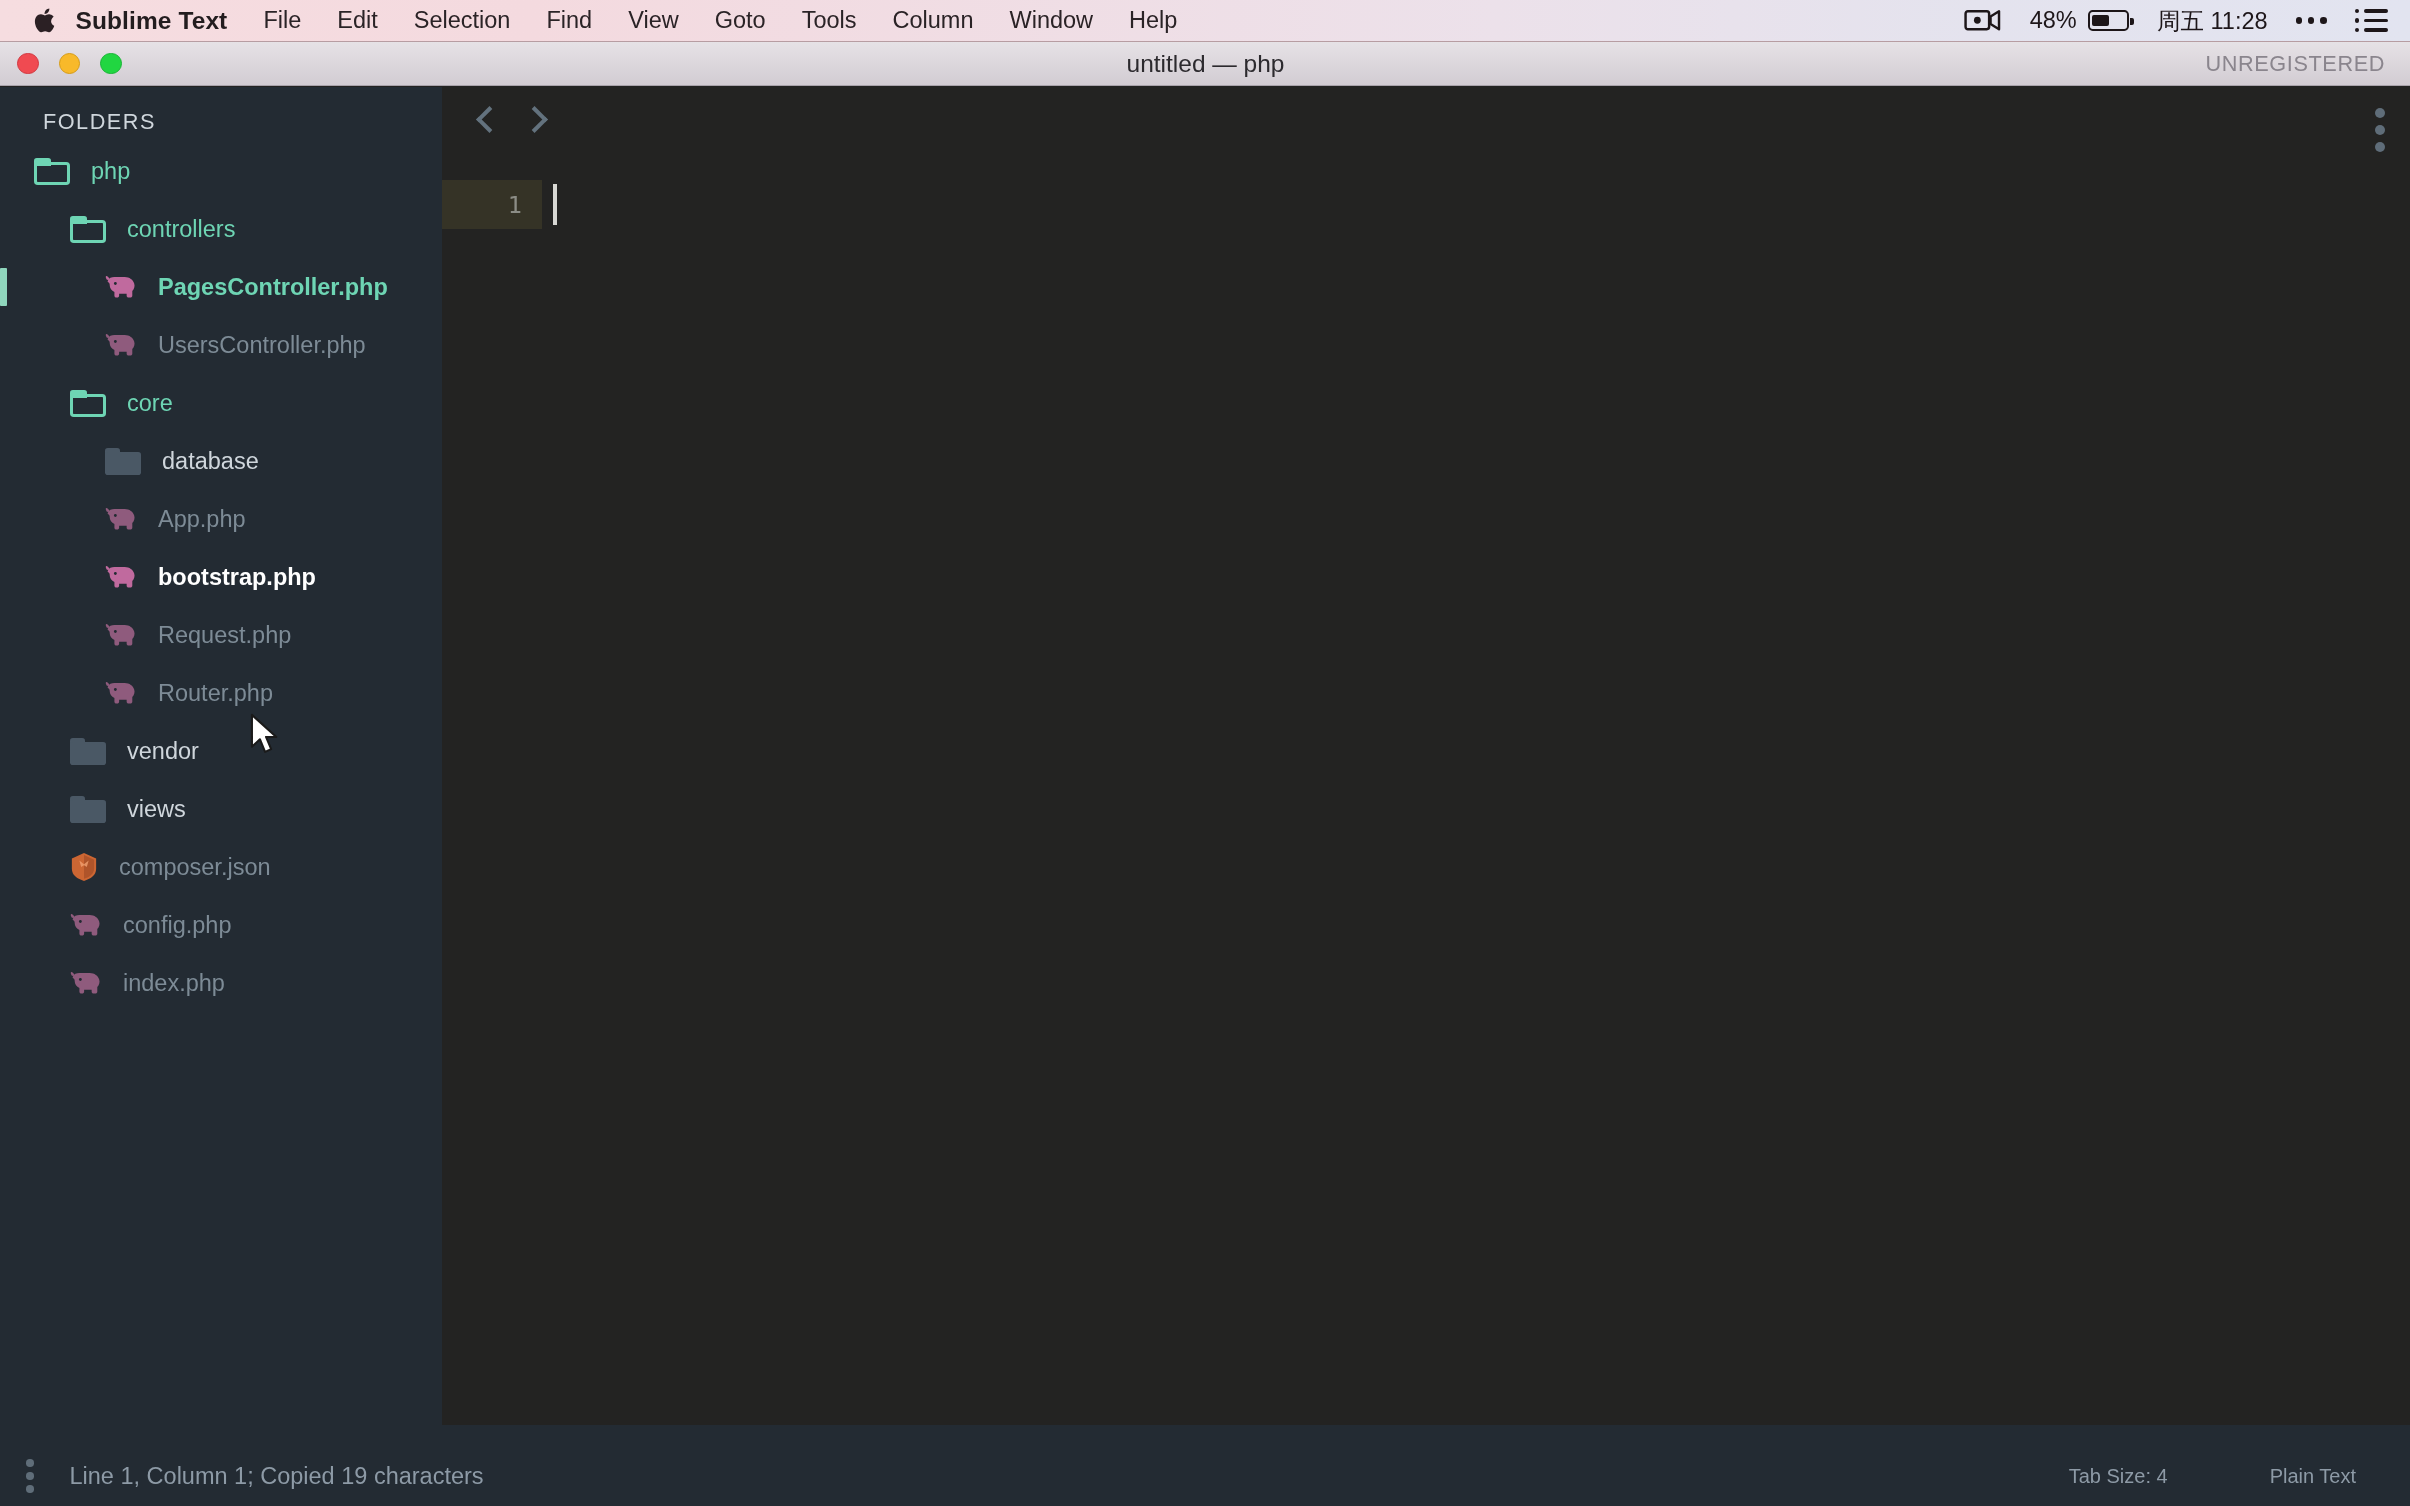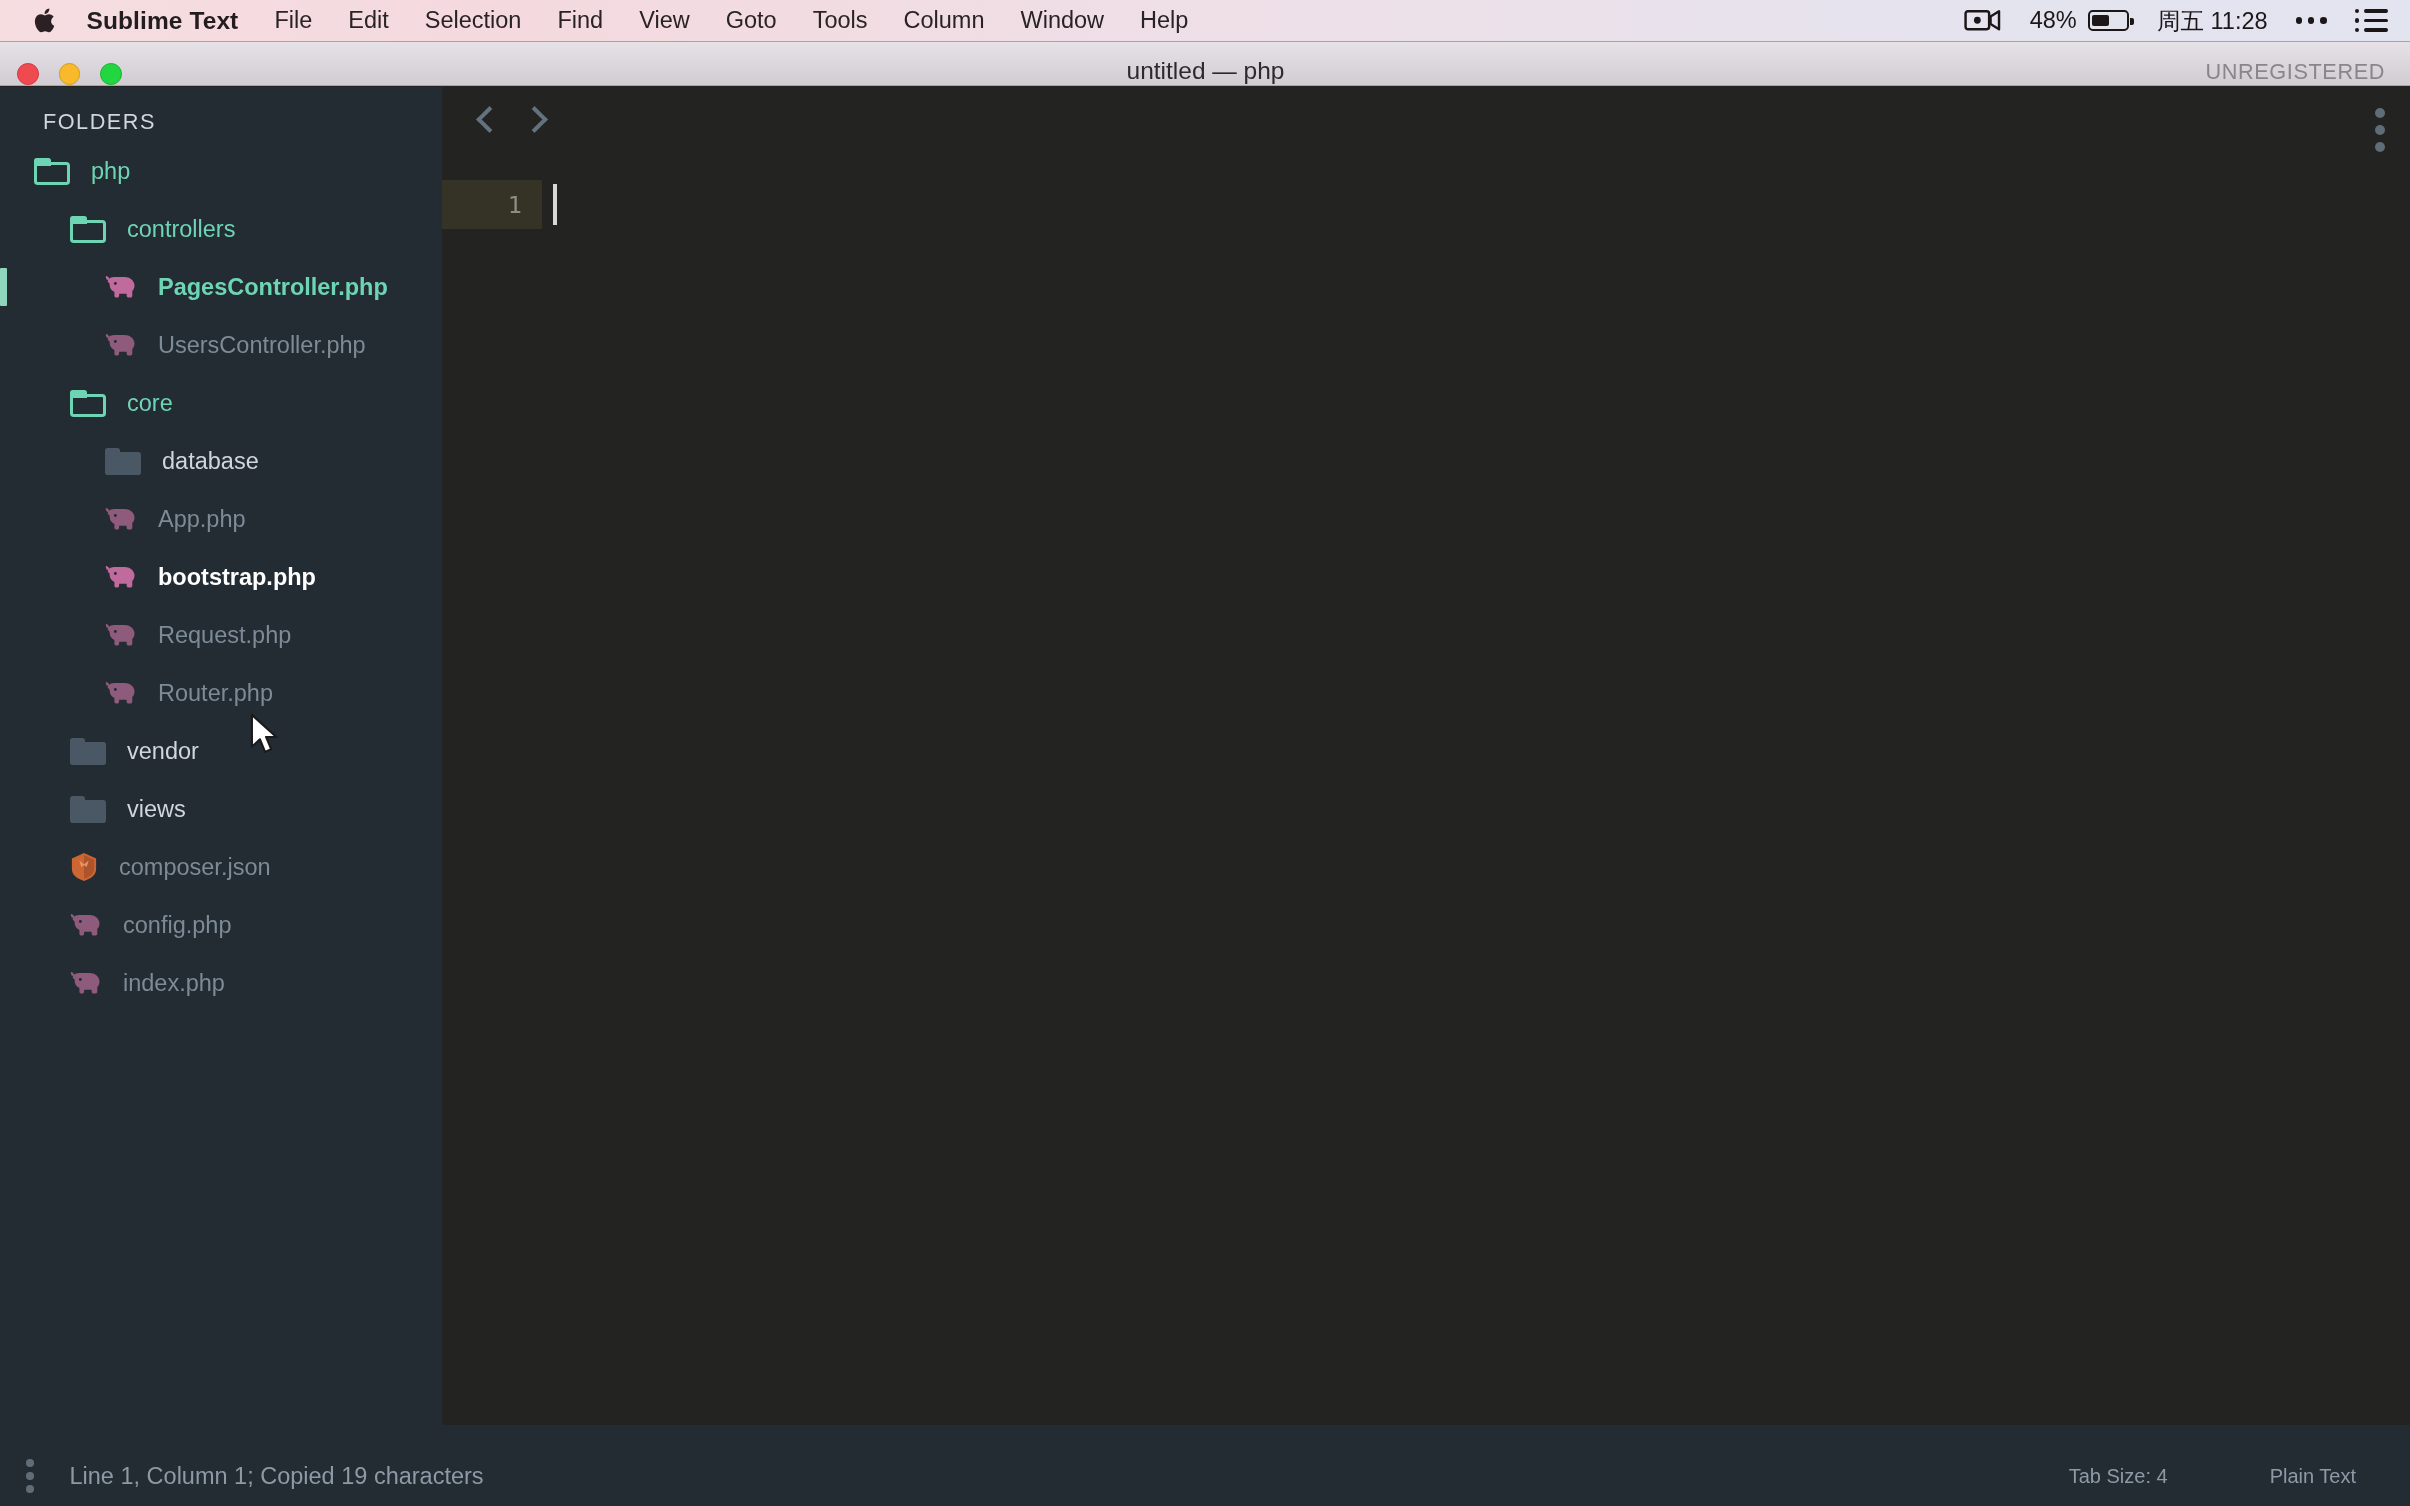--- a/index.html
+++ b/index.html
@@ -13,21 +13,21 @@
   
   #menubar {
     position:absolute; left:0; top:0; width:2411px; height:42px;
     background:linear-gradient(to right, #f6dde0 0%, #f4dadf 22%, #ece1ea 62%, #e4e3ee 82%, #e2e4f0 100%);
     display:flex; align-items:center;
     border-bottom:0.9px solid #b79da2;
   }
   #apple-logo { margin-left:32px; width:24.5px; height:28px; display:flex; align-items:center; justify-content:center; }
   #menubar .app-name {
     font-size:24.5px; font-weight:bold; color:#231d1f;
-    margin-left:30px; letter-spacing:0.1px;
+    margin-left:19px; letter-spacing:0.1px;
   }
   #menubar .menu-item {
     font-size:23.5px; color:#2a2326; margin-left:36px; white-space:nowrap;
   }
   #menubar-right { margin-left:auto; display:flex; align-items:center; padding-right:22.6px; }
   #menubar-right .mb-cell { margin-left:28px; display:flex; align-items:center; color:#20181b; }
   .battery-pct { font-size:23.5px; color:#1d1619; margin-right:11.3px; }
   .battery-shell {
     width:41px; height:21px; border:2.4px solid #1d1619; border-radius:4.7px;
     position:relative; display:flex; align-items:center;
@@ -43,21 +43,21 @@
   .ctrl-center { display:flex; flex-direction:column; gap:4.7px; }
   .ctrl-center span { display:flex; align-items:center; gap:4.7px; }
   .ctrl-center span i { width:4.7px; height:4.7px; border-radius:50%; background:#1d1619; display:block; }
   .ctrl-center span b { display:block; height:3.3px; background:#1d1619; border-radius:1.9px; }
 
   
   #titlebar {
     position:absolute; left:0; top:42px; width:2411px; height:44px;
     background:linear-gradient(to bottom, #e6e2e6 0%, #dcd7dc 50%, #d2ccd3 100%);
     border-bottom:0.9px solid #a9a3ab;
-    display:flex; align-items:flex-end;
+    display:flex; align-items:center;
   }
   #traffic { display:flex; gap:20px; margin-left:17px; }
   .tl { width:21.7px; height:21.7px; border-radius:50%; }
   .tl.red { background:#f04a51; border:0.9px solid #d2373f; }
   .tl.yellow { background:#f8b92a; border:0.9px solid #d69c17; }
   .tl.green { background:#21d641; border:0.9px solid #17b534; }
   #window-title {
     position:absolute; left:0; right:0; text-align:center;
     font-size:24.5px; color:#2c2a2e;
   }

